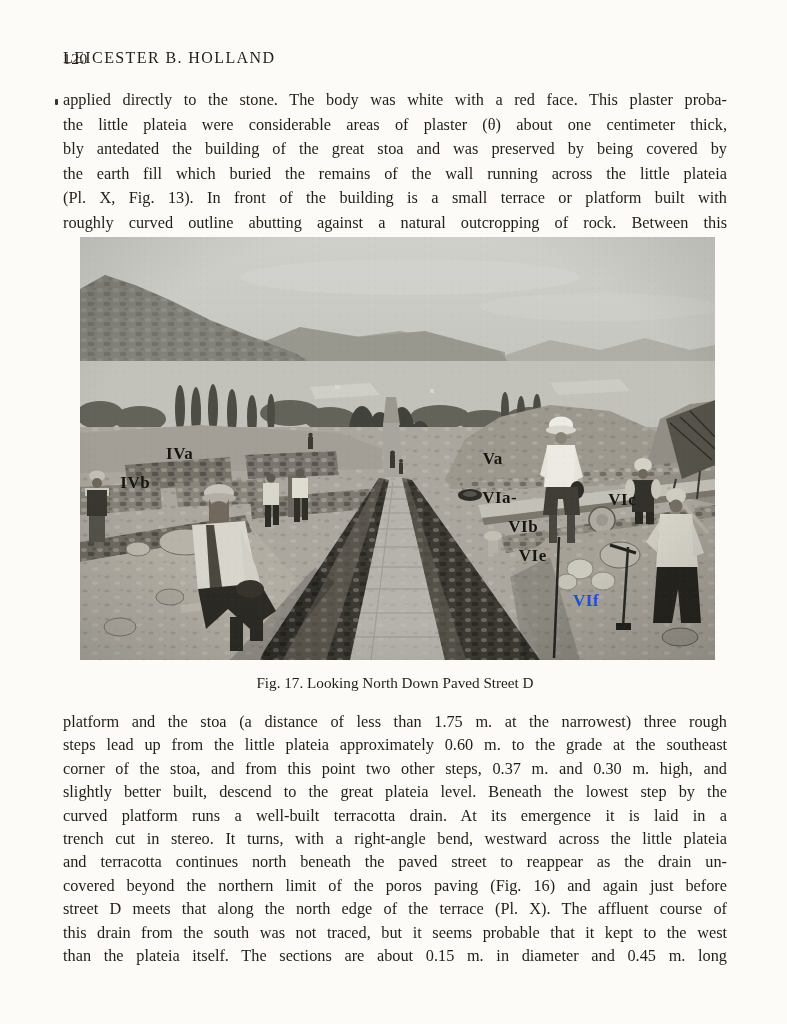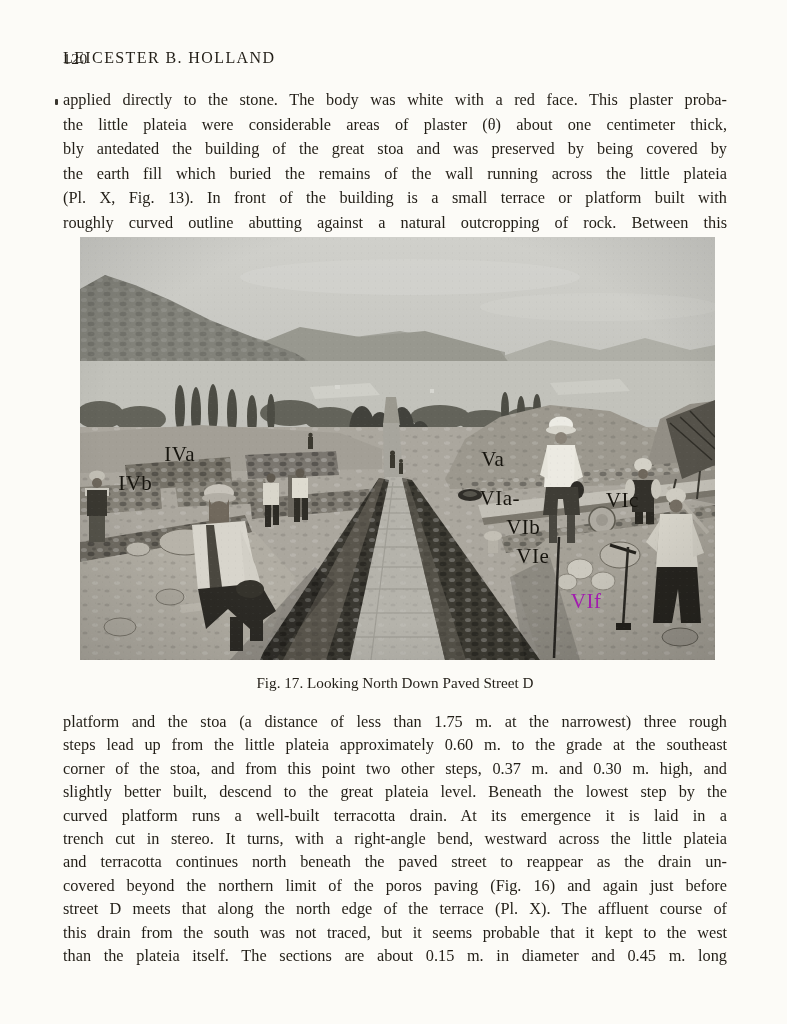--- a/index.html
+++ b/index.html
@@ -10,23 +10,23 @@
         font-size:16px;letter-spacing:1.4px;}
   .para{position:absolute;left:63px;width:664px;font-size:16.3px;}
   .para-top{top:88px;}
   .para-bottom{top:710px;}
   .para-top .line{line-height:24.6px;}
   .para-bottom .line{line-height:23.4px;}
   .line{text-align:justify;text-align-last:justify;white-space:normal;}
   .photo{position:absolute;left:80px;top:237px;width:635px;height:423px;background:#c4c4bf;}
   .photo svg{display:block;}
   .pl{position:absolute;transform:translate(-50%,-50%);
-      font-family:"Liberation Serif","DejaVu Serif",serif;font-weight:normal;font-size:21px;
+      font-family:"Liberation Serif","DejaVu Serif",serif;font-weight:bold;font-size:17px;
       color:#17150f;letter-spacing:.5px;white-space:nowrap;}
-  .pl-light{color:#a21caf;}
+  .pl-light{color:#1d4ed8;}
   .caption{position:absolute;left:63px;top:674px;width:664px;text-align:center;font-size:15.2px;}
   .speck{position:absolute;left:55px;top:99px;width:3px;height:6px;background:#3a362f;border-radius:1px;}
   
   .lbl-iva{left:15.7%;top:51.3%;}
   .lbl-ivb{left:8.7%;top:58.2%;}
   .lbl-va{left:65.0%;top:52.5%;}
   .lbl-via{left:66.1%;top:61.7%;}
   .lbl-vic{left:85.4%;top:62.2%;}
   .lbl-vib{left:69.8%;top:68.6%;}
   .lbl-vie{left:71.3%;top:75.4%;}

